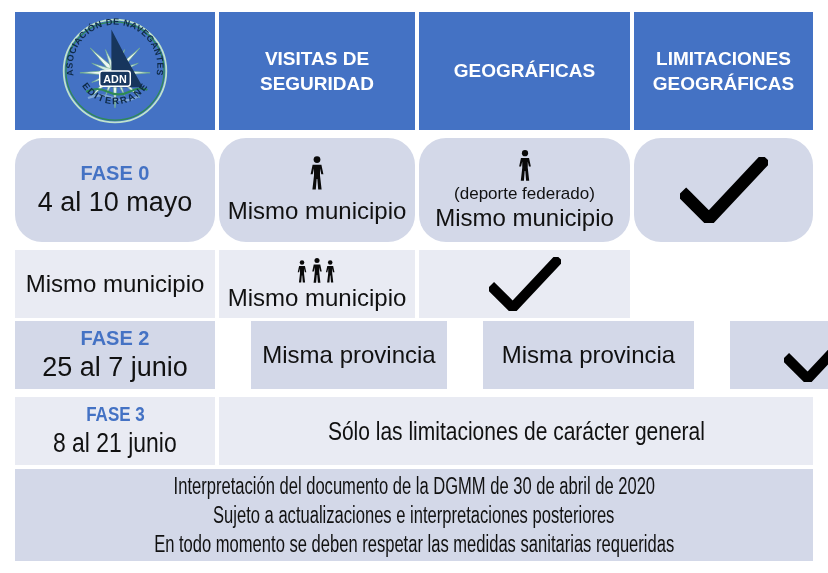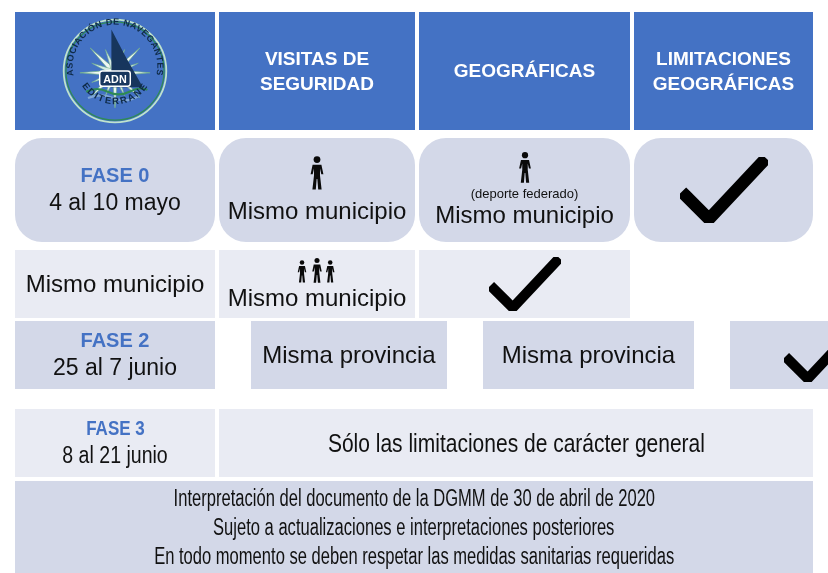--- a/index.html
+++ b/index.html
@@ -10,25 +10,25 @@
   .table{position:absolute;left:15px;top:12px;width:798px;}
   .row{display:grid;grid-template-columns:200px 196px 211px 179px;column-gap:4px;}
   .cell{display:flex;flex-direction:column;align-items:center;justify-content:center;text-align:center;}
   
   .header-row .cell{background:#4472C4;height:118px;color:#fff;font-weight:bold;font-size:19px;line-height:1.32;padding:0 14px;box-sizing:border-box;}
   
   .dark .cell{background:#D3D8E8;}
   .light .cell{background:#E9EBF3;}
   .h1 .cell{height:104px;border-radius:27px;}
   .h2 .cell{height:68px;}
-  .gap8{margin-top:8px;} .gap3{margin-top:3px;gap:36px;} .gap4{margin-top:20px;}
+  .gap8{margin-top:8px;} .gap3{margin-top:3px;gap:36px;} .gap4{margin-top:8px;}
   .fase{color:#4472C4;font-weight:bold;font-size:20px;}
-  .dates{font-size:23px;margin-top:2px;}
+  .dates{font-size:27px;margin-top:2px;}
   .cell-text{font-size:24px;}
-  .note{font-size:13px;margin-top:2px;}
+  .note{font-size:17px;margin-top:2px;}
   .icon-wrap{line-height:0;}
   .span-cell{grid-column:2 / 5;}
   .cond{display:inline-block;white-space:nowrap;transform:scaleX(0.84);transform-origin:50% 50%;}
   .cond85{display:inline-block;white-space:nowrap;transform:scaleX(0.85);transform-origin:50% 50%;}
   .span-text{font-size:25px;}
   
   .footer{background:#D3D8E8;height:92px;margin-top:4px;display:flex;flex-direction:column;align-items:center;justify-content:center;}
   .footer-line{font-size:23px;line-height:29px;}
   .footer-line .condf{display:inline-block;white-space:nowrap;transform:scaleX(0.72);transform-origin:50% 50%;}
 </style>

